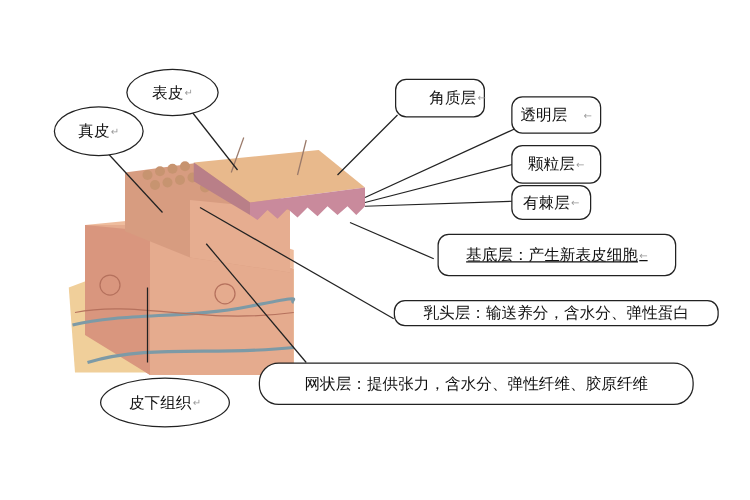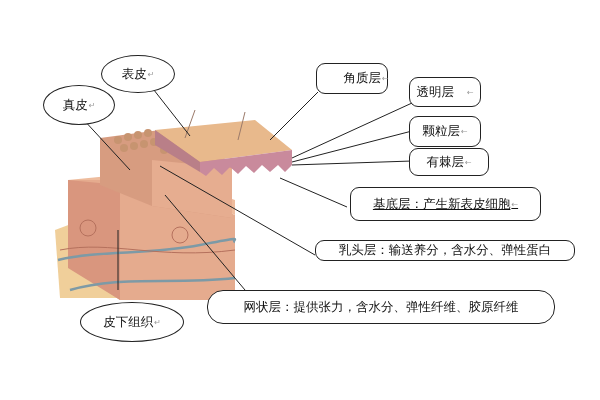--- a/index.html
+++ b/index.html
@@ -86,21 +86,21 @@
     <span class="ret">←</span>
   </div>
 <div class="lbl rbox" style="left:409px;top:77px;width:72px;height:30px;gap:12px;">
     <span>透明层</span>
     <span class="ret">←</span>
   </div>
 <div class="lbl rbox" style="left:409px;top:116px;width:72px;height:31px;">
     <span>颗粒层</span>
     <span class="ret">←</span>
   </div>
-<div class="lbl rbox" style="left:409px;top:148px;width:80px;height:28px;">
+<div class="lbl rbox" style="left:409px;top:148px;width:64px;height:28px;">
     <span>有棘层</span>
     <span class="ret">←</span>
   </div>
 
 <div class="lbl rbox" style="left:350px;top:187px;width:191px;height:34px;text-decoration:underline;">
     <span>基底层：产生新表皮细胞</span>
     <span class="ret">←</span>
   </div>
 <div class="lbl rbox" style="left:315px;top:240px;width:260px;height:21px;">
     <span>乳头层：输送养分，含水分、弹性蛋白</span>

